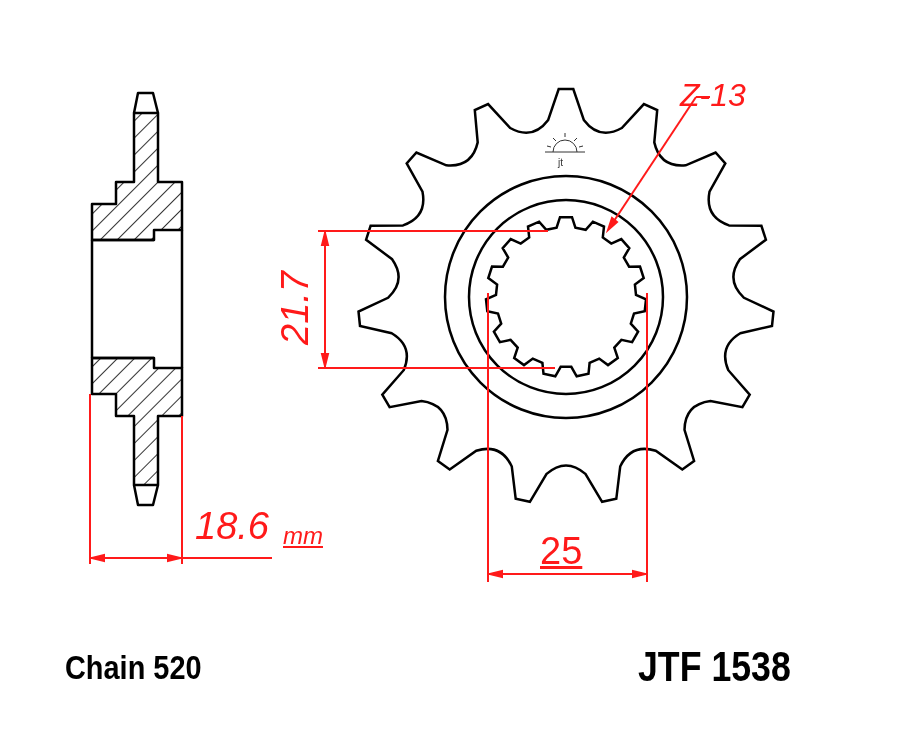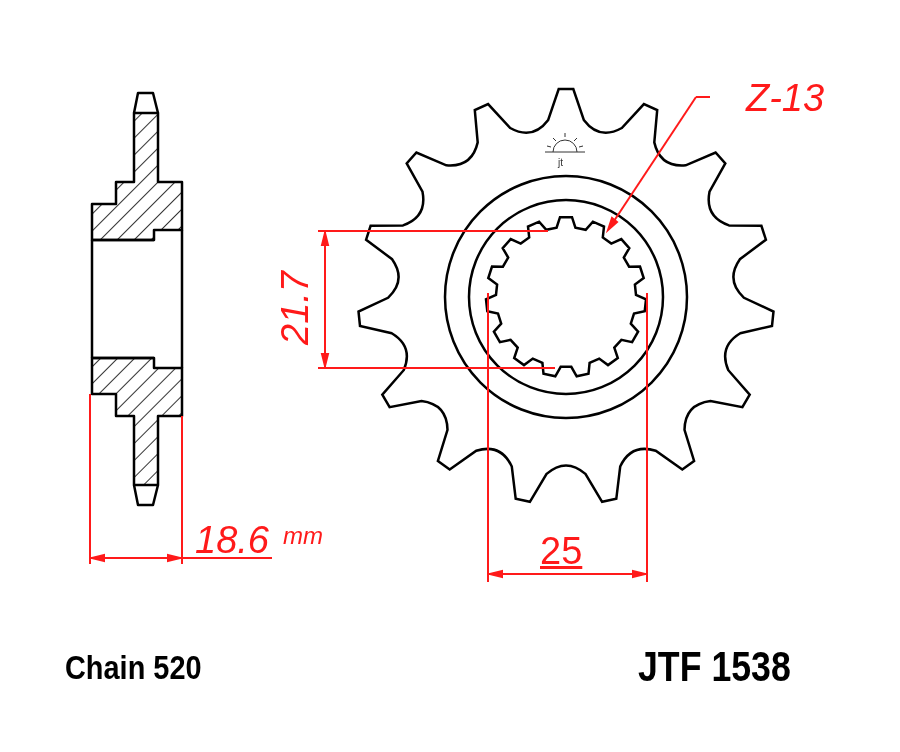--- a/index.html
+++ b/index.html
@@ -2,24 +2,24 @@
 <html><head>
 <meta charset="utf-8">
 <style>
   html, body { margin:0; padding:0; background:#ffffff; }
   body { width:900px; height:752px; position:relative; overflow:hidden; font-family:"Liberation Sans", sans-serif; }
   #canvas { position:absolute; left:0; top:0; width:900px; height:752px; }
   .label-bottom { position:absolute; top:648px; font-weight:bold; color:#000; font-family:"Liberation Sans", sans-serif; }
   #chain-label { left:65px; font-size:34px; transform:scaleX(0.85); transform-origin:left top; }
   #part-label { left:638px; font-size:42px; top:643px; transform:scaleX(0.85); transform-origin:left top; }
   .dim-text { position:absolute; color:#ff1a1a; font-style:italic; font-family:"Liberation Sans", sans-serif; }
-  #dim-width { left:195px; top:505px; font-size:38px;margin-top:14px; }
-  #dim-width-unit { left:283px; top:522px; font-size:24px; }
+  #dim-width { left:195px; top:505px; font-size:38px; }
+  #dim-width-unit { left:283px; top:522px; font-size:24px;text-decoration:underline; }
   #dim-bore { left:540px; top:530px; font-size:38px; font-style:normal;text-decoration:underline; }
-  #dim-teeth { left:746px; top:77px; font-size:38px; }
+  #dim-teeth { left:680px; top:77px; font-size:32px; }
   #dim-inner { left:274px; top:345px; font-size:38px; transform:rotate(-90deg); transform-origin:left top; }
 </style>
 </head>
 <body>
 
 <svg id="canvas" width="900" height="752" viewBox="0 0 900 752" xmlns="http://www.w3.org/2000/svg">
   <defs>
     <pattern id="hatch" patternUnits="userSpaceOnUse" width="12" height="12" patternTransform="rotate(45)">
       <line x1="0" y1="0" x2="0" y2="12" stroke="#000" stroke-width="1.6"></line>
     </pattern>

